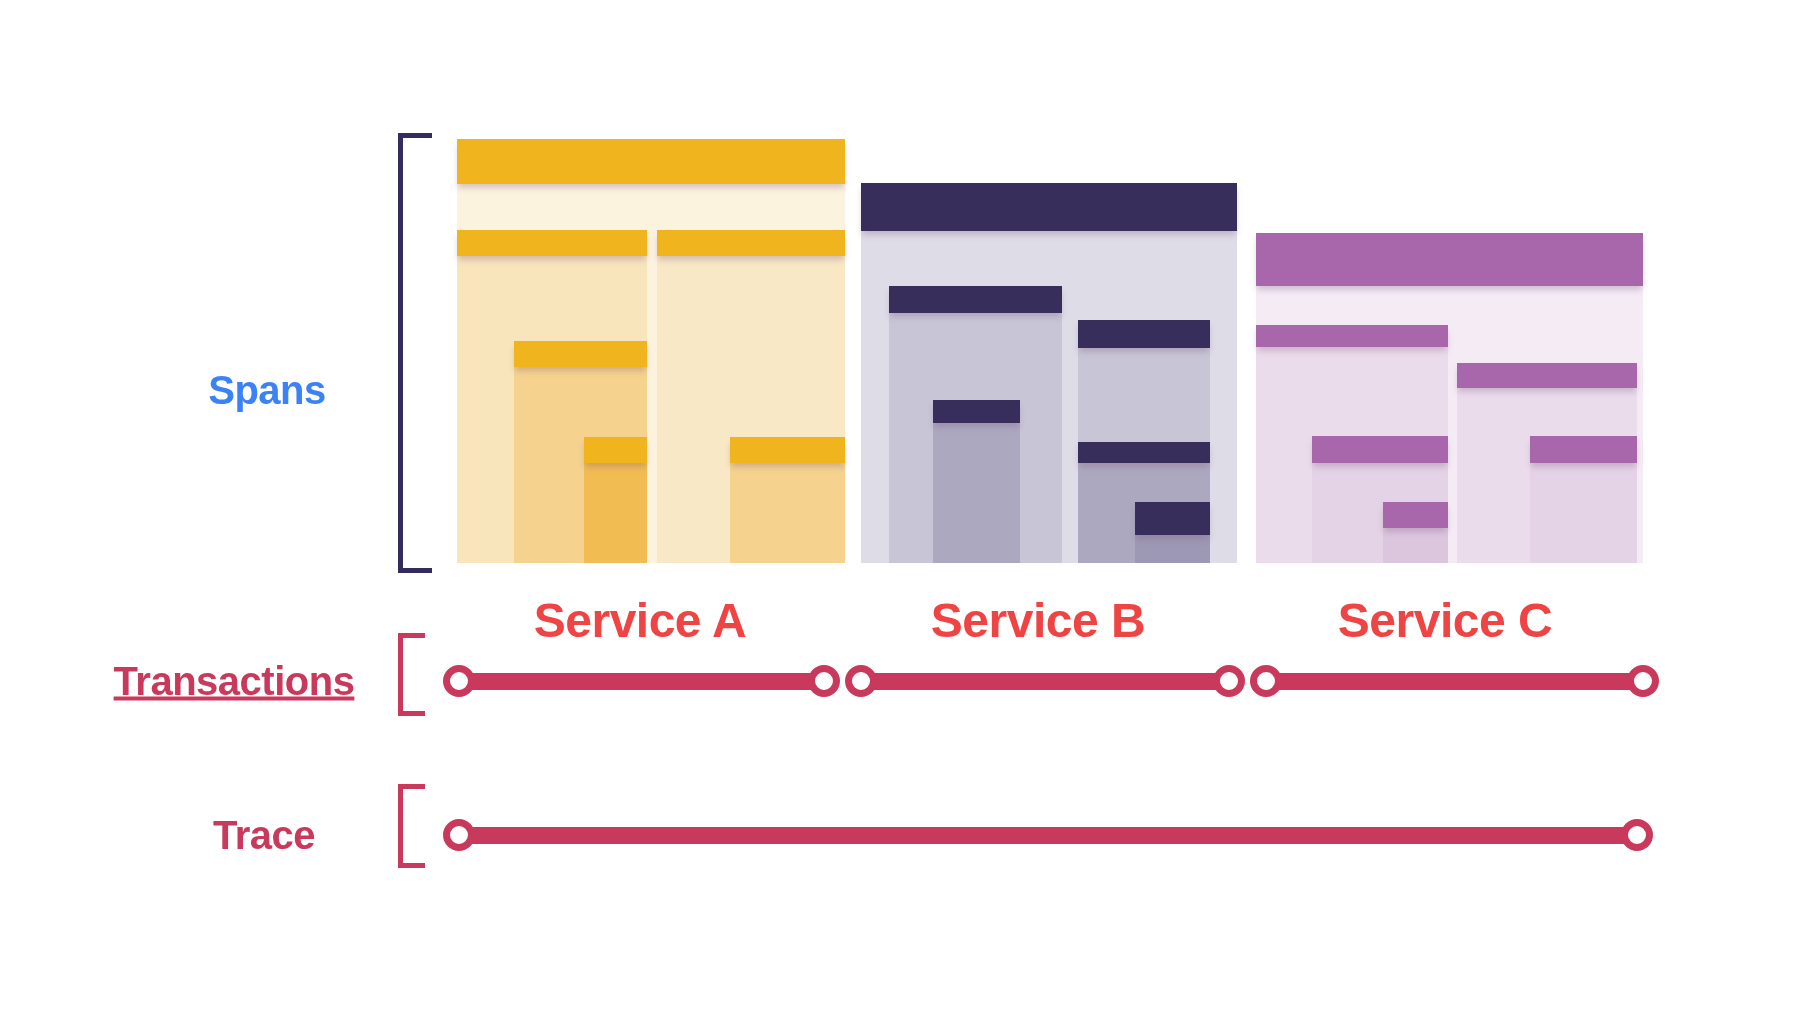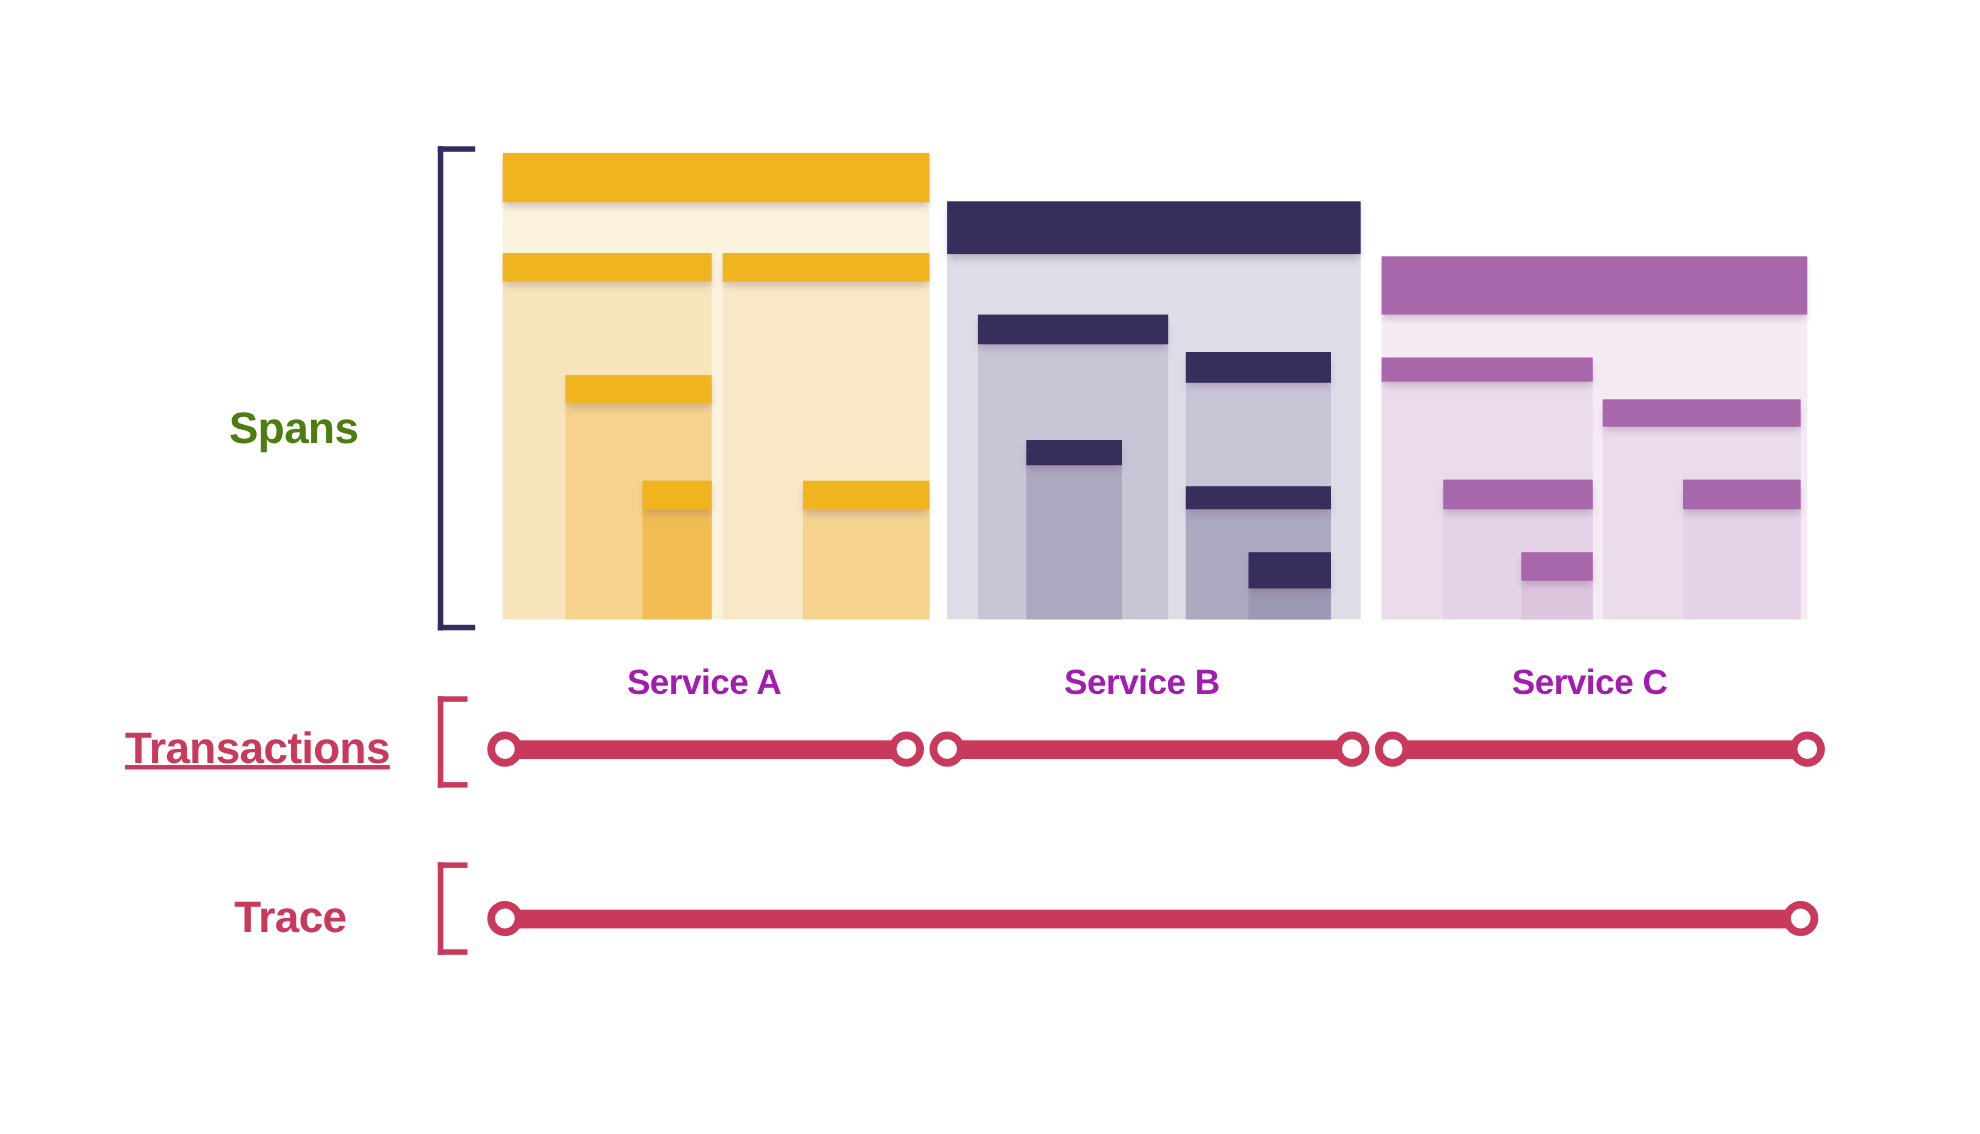--- a/index.html
+++ b/index.html
@@ -19,24 +19,24 @@
     position: absolute;
     transform: translate(-50%, -50%);
     font-size: 40px;
     font-weight: bold;
     letter-spacing: -0.5px;
     white-space: nowrap;
   }
   .service-label {
     position: absolute;
     transform: translate(-50%, -50%);
-    font-size: 32px;
+    font-size: 48px;
     font-weight: bold;
     letter-spacing: -0.5px;
-    color: #a21caf;
+    color: #ef4444;
     white-space: nowrap;
   }
   .bracket {
     position: absolute;
     box-sizing: border-box;
     border-left: 5px solid;
     border-top: 5px solid;
     border-bottom: 5px solid;
   }
   .span-header {
@@ -118,20 +118,20 @@
       <div class="endpoint" style="left: 845px; top: 665px; width: 32px; height: 32px; border-width: 7px; border-color: rgb(200, 57, 92);"></div>
       <div class="endpoint" style="left: 1213px; top: 665px; width: 32px; height: 32px; border-width: 7px; border-color: rgb(200, 57, 92);"></div>
       <div class="tline" style="left: 1266px; top: 672.5px; width: 377px; height: 17px; background: rgb(200, 57, 92);"></div>
       <div class="endpoint" style="left: 1250px; top: 665px; width: 32px; height: 32px; border-width: 7px; border-color: rgb(200, 57, 92);"></div>
       <div class="endpoint" style="left: 1627px; top: 665px; width: 32px; height: 32px; border-width: 7px; border-color: rgb(200, 57, 92);"></div>
       <div class="tline" style="left: 459px; top: 826.5px; width: 1178px; height: 17px; background: rgb(200, 57, 92);"></div>
       <div class="endpoint" style="left: 443px; top: 819px; width: 32px; height: 32px; border-width: 7px; border-color: rgb(200, 57, 92);"></div>
       <div class="endpoint" style="left: 1621px; top: 819px; width: 32px; height: 32px; border-width: 7px; border-color: rgb(200, 57, 92);"></div>
     </div>
   <div class="layer">
-    <div class="side-label" style="left: 267px; top: 390px; color: #4d7c0f;">Spans</div>
+    <div class="side-label" style="left: 267px; top: 390px; color: #3b82f6;">Spans</div>
     <div class="side-label" style="left: 234px; top: 681px; color: rgb(200, 57, 92); text-decoration: underline;">Transactions</div>
     <div class="side-label" style="left: 264px; top: 835px; color: rgb(200, 57, 92);">Trace</div>
   <div class="service-label" style="left: 640px; top: 620px;">Service A</div>
       <div class="service-label" style="left: 1038px; top: 620px;">Service B</div>
       <div class="service-label" style="left: 1445px; top: 620px;">Service C</div>
     </div>
 </div>
 
 </body></html>

